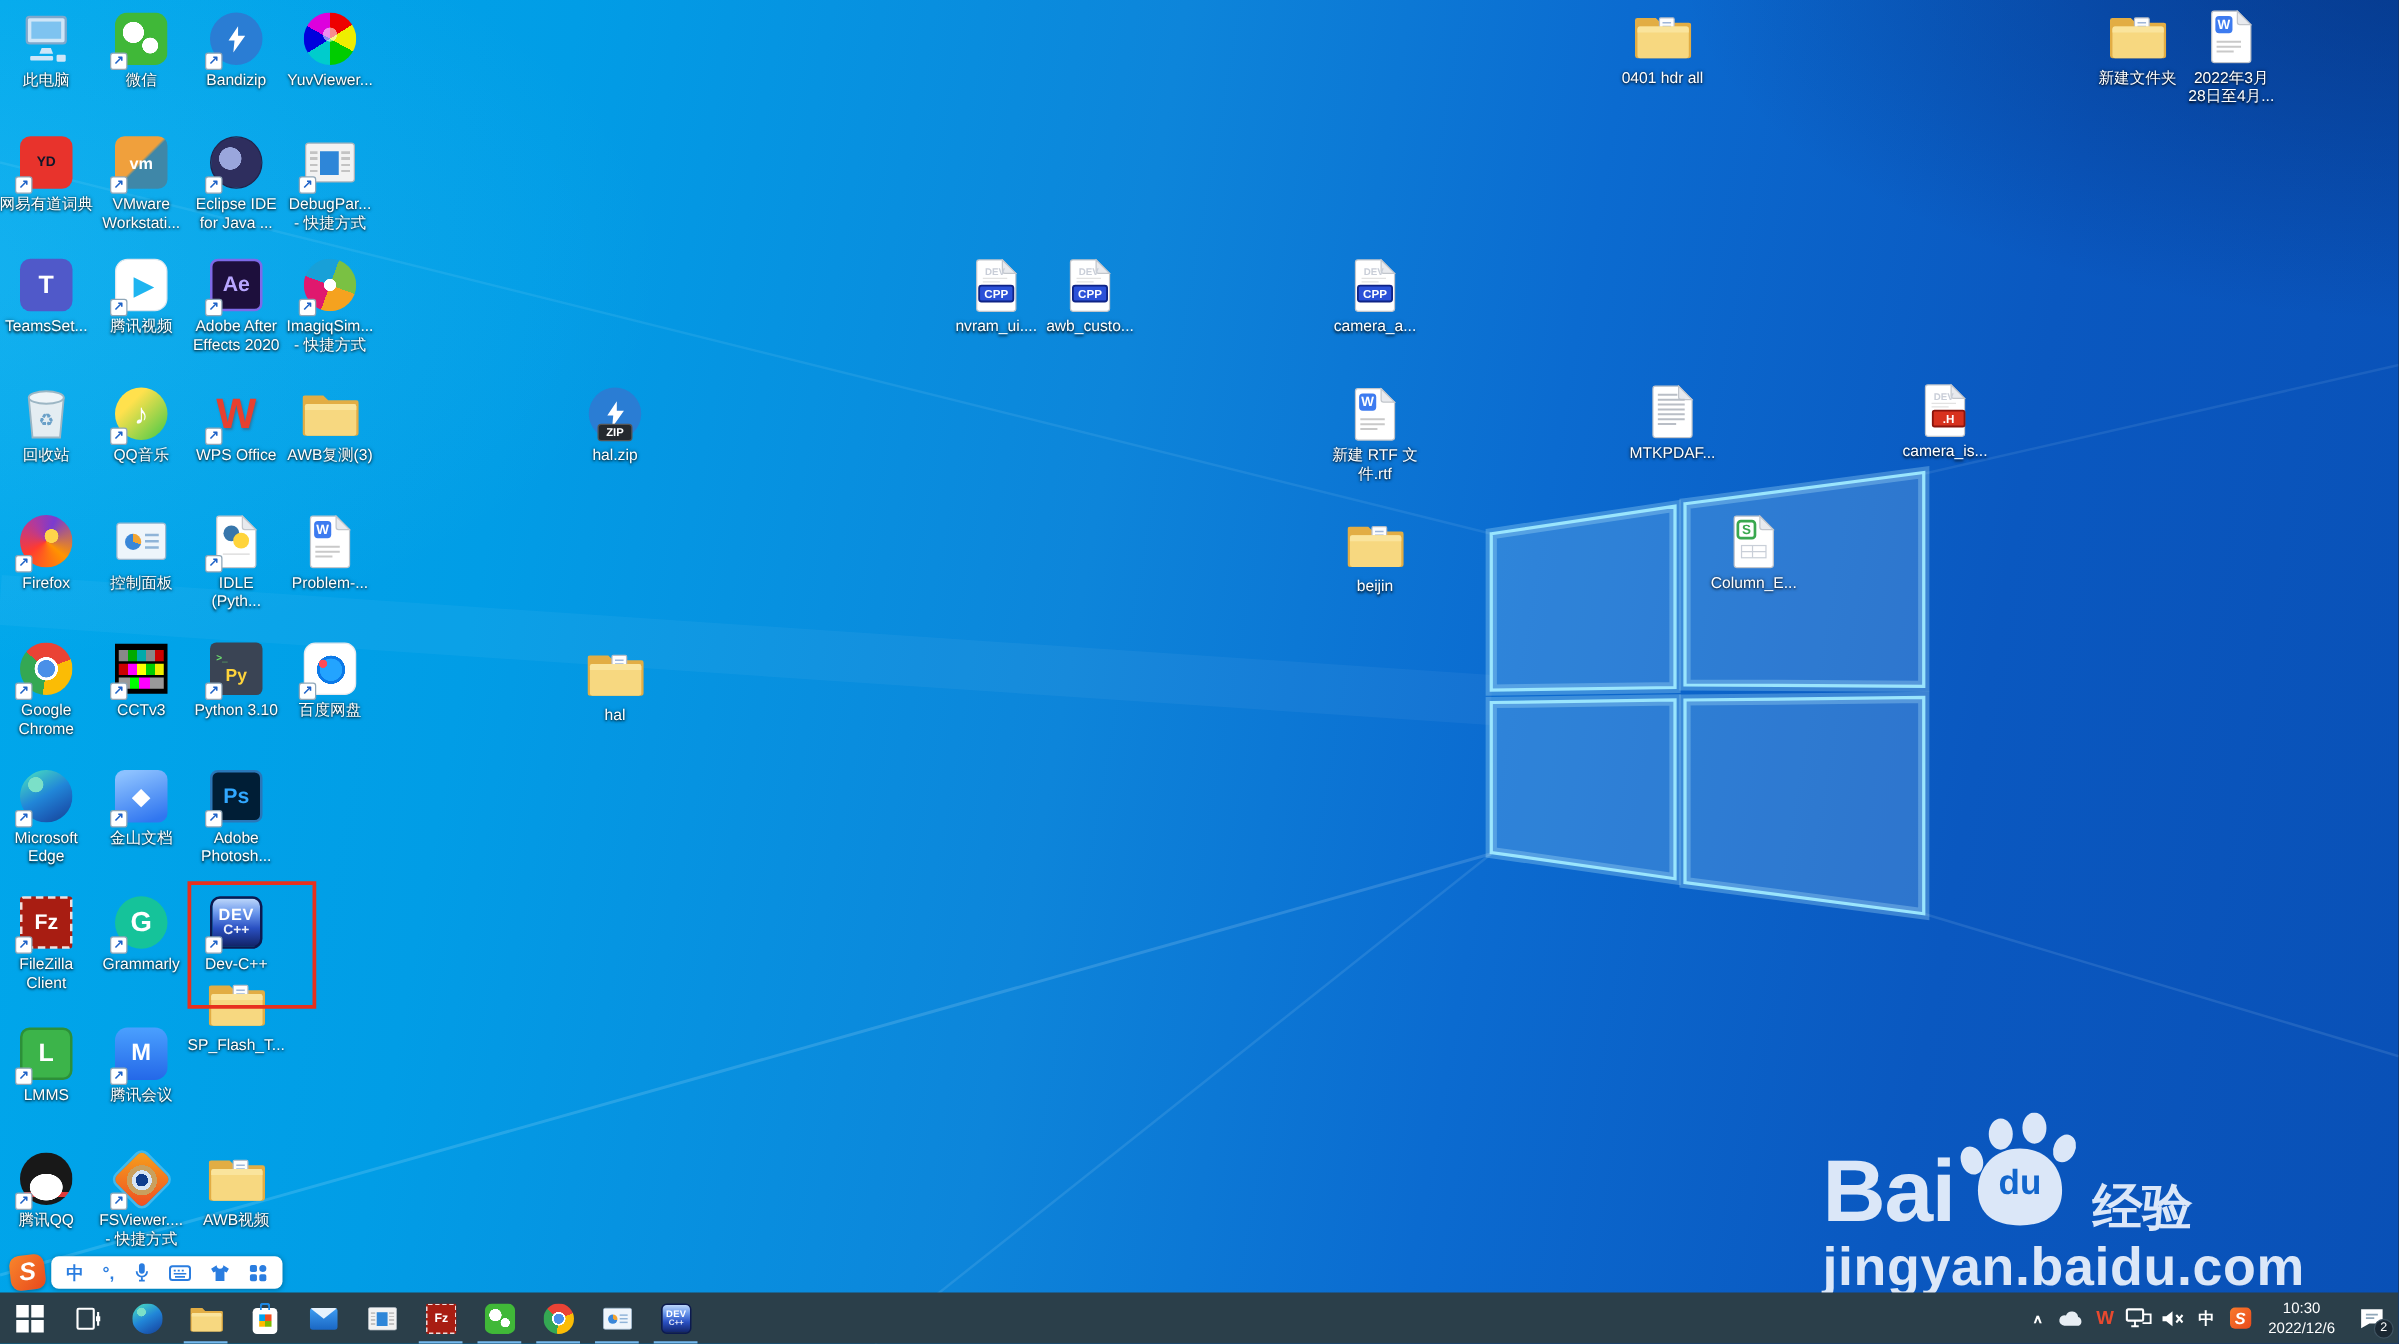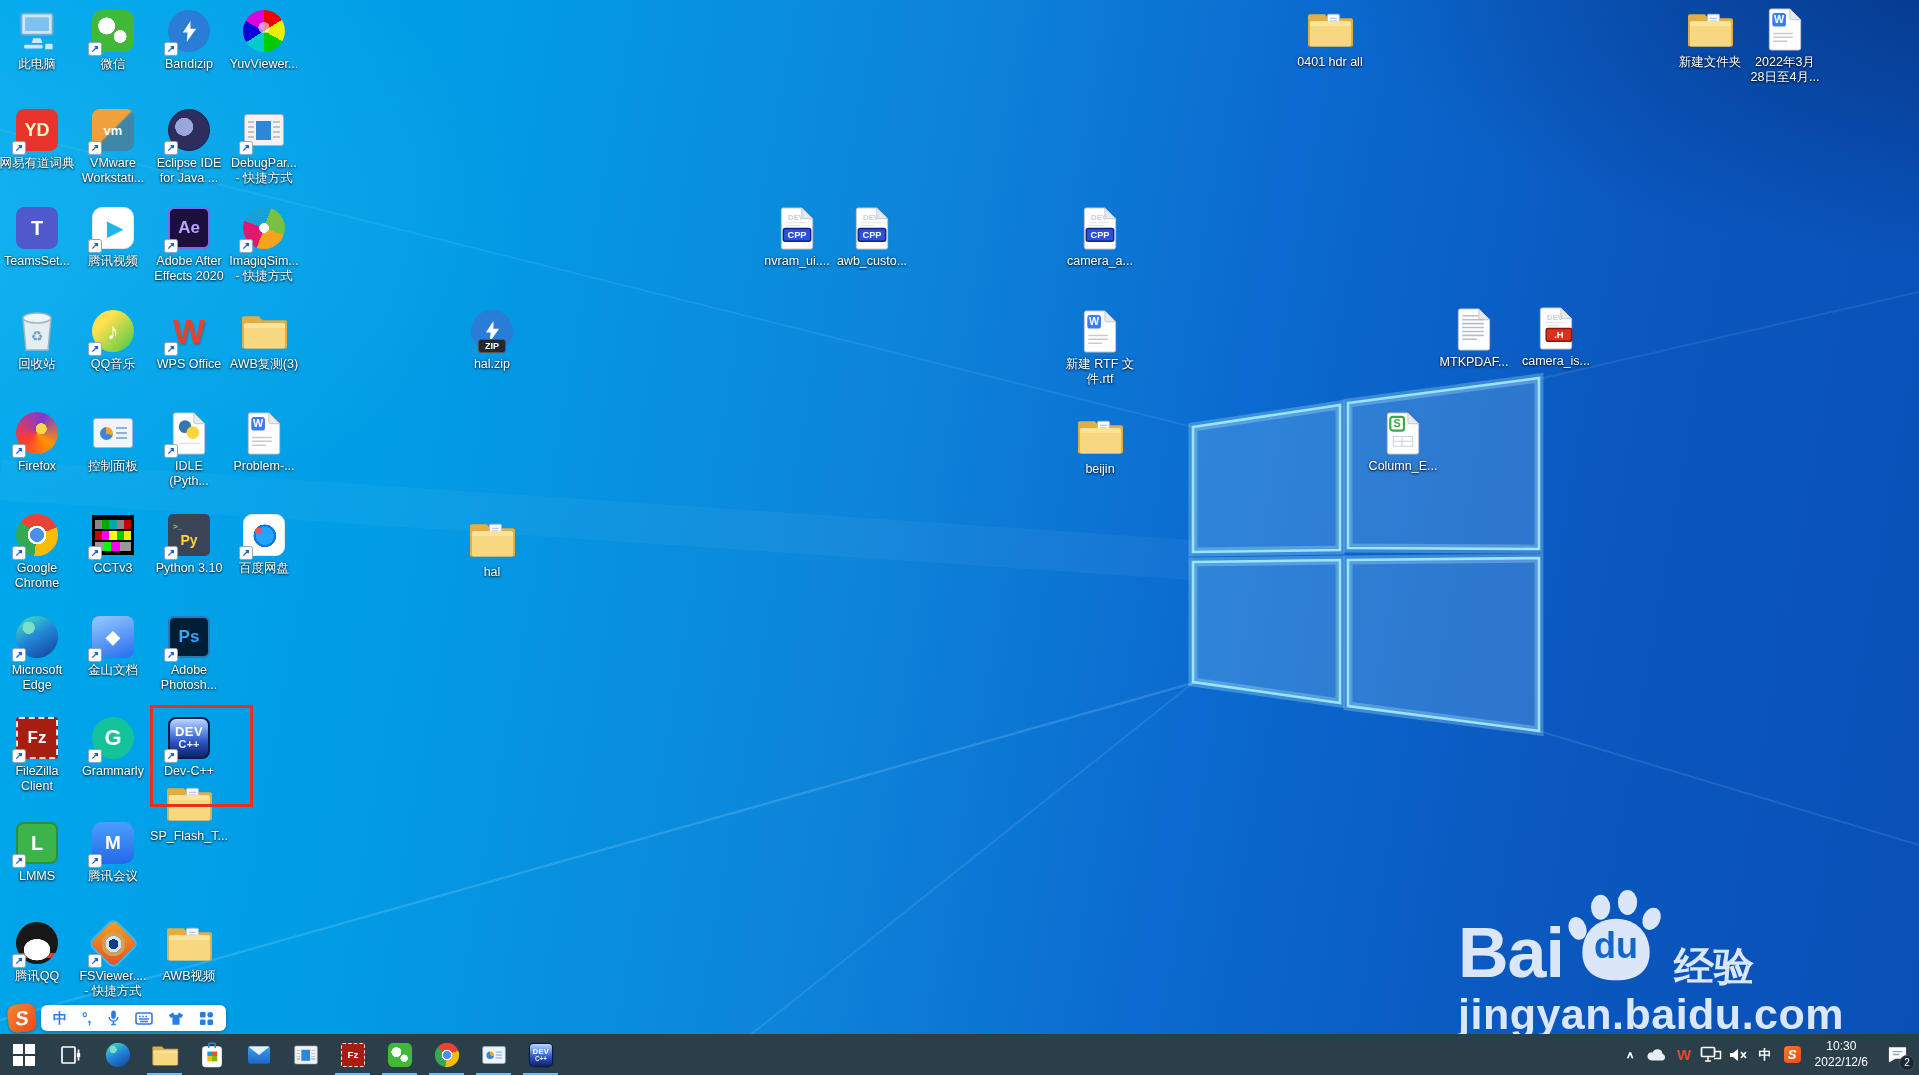--- a/index.html
+++ b/index.html
@@ -46,21 +46,21 @@
   .clock{color:#fff;font-size:12px;text-align:center;line-height:1.3;padding:0 9px;}
   .notif{width:40px;height:40px;position:relative;display:flex;align-items:center;justify-content:center;}
   .badge{position:absolute;right:2px;bottom:4px;width:16px;height:16px;border-radius:50%;background:#1b2833;color:#fff;
     font-size:10px;display:flex;align-items:center;justify-content:center;border:1px solid #3e5260;}
 
   
   .watermark{position:absolute;left:1458px;top:890px;z-index:1;color:#dbe7f8;pointer-events:none;}
   .wm-row{display:flex;align-items:flex-end;}
   .wm-bai{font-size:70px;font-weight:bold;letter-spacing:-1px;line-height:.95;}
   .wm-paw{position:relative;width:100px;height:96px;margin:0 2px;display:inline-block;}
-  .wm-du{position:absolute;left:50%;top:58%;transform:translate(-50%,-50%);color:#1266cc;font-weight:bold;font-size:36px;text-align:center;}
+  .wm-du{position:absolute;left:50%;top:58%;transform:translate(-50%,-50%);color:#1266cc;font-weight:bold;font-size:28px;text-align:center;}
   .wm-cn{font-size:40px;font-weight:bold;margin-left:6px;line-height:1;}
   .wm-url{font-size:43px;font-weight:bold;margin-top:4px;letter-spacing:.5px;}
 </style>
 </head>
 <body>
 
 <div class="screen">
 
   <svg class="rays" width="1919" height="1075">
     <path d="M1193 683 L0 1020" stroke="rgba(215,242,255,.16)" stroke-width="2.5"></path>
@@ -118,21 +118,21 @@
         <div class="lbl">Bandizip</div>
       </div>
       <div class="dicon" style="left: 218px; top: 8px;">
         <div class="art">
           <div class="aico" style="background:radial-gradient(circle at 50% 42%,rgba(255,255,255,.55) 0 17%,rgba(255,255,255,0) 18%),conic-gradient(#e00 0 16%,#ee0 0 33%,#0c0 0 50%,#0cc 0 66%,#00d 0 83%,#d0d 0 100%);border-radius:50%"></div>
         </div>
         <div class="lbl">YuvViewer...</div>
       </div>
       <div class="dicon" style="left: -9px; top: 107px;">
         <div class="art">
-          <div class="aico" style="background:#e8332c;border-radius:20%;color:#fef9c3;font-size:18px">YD</div>
+          <div class="aico" style="background:#e8332c;border-radius:20%;color:#0f172a;font-size:11px">YD</div>
           <span class="sc">↗</span>
         </div>
         <div class="lbl">网易有道词典</div>
       </div>
       <div class="dicon" style="left: 67px; top: 107px;">
         <div class="art">
           <div class="aico" style="background:linear-gradient(135deg,#f0a03c 48%,#3f87a8 52%);border-radius:18%;color:#fff;font-size:13px">vm</div>
           <span class="sc">↗</span>
         </div>
         <div class="lbl">VMware<div>Workstati...</div></div>
@@ -499,21 +499,21 @@
           <svg width="45" height="38" viewBox="0 0 46 38">
 <path d="M2 4 h15 l4 4 h23 a2 2 0 0 1 2 2 v25 a2 2 0 0 1 -2 2 h-42 a2 2 0 0 1 -2 -2 v-29 a2 2 0 0 1 2 -2 z" fill="#e2ad44"></path>
 <rect x="20" y="4" width="12" height="18" rx="1" fill="#fdfdfd" stroke="#b8bec8"></rect>
             <path d="M22.5 8h7M22.5 11h7M22.5 14h7" stroke="#9fb6d8" stroke-width="1.2"></path>
 <path d="M2 13 a2 2 0 0 1 2 -2 h38 a2 2 0 0 1 2 2 v22 a2 2 0 0 1 -2 2 h-38 a2 2 0 0 1 -2 -2 z" fill="#f7d880"></path>
 <path d="M2 13 a2 2 0 0 1 2 -2 h38 a2 2 0 0 1 2 2 v3 h-42 z" fill="#fae49c"></path>
           </svg>
         </div>
         <div class="lbl">beijin</div>
       </div>
-      <div class="dicon" style="left: 1428px; top: 306px;">
+      <div class="dicon" style="left: 1292px; top: 306px;">
         <div class="art">
           <svg width="34" height="43" viewBox="0 0 34 44">
 <path d="M1 3 a2 2 0 0 1 2 -2 h19 l11 11 v29 a2 2 0 0 1 -2 2 h-28 a2 2 0 0 1 -2 -2 z" fill="#fff" stroke="#c2c6cc"></path>
 <path d="M22 1 l11 11 h-9 a2 2 0 0 1 -2 -2 z" fill="#e8eaee" stroke="#c2c6cc"></path>
             <path d="M5 8h16M5 12h22M5 16h22M5 20h22M5 24h22M5 28h22M5 32h15" stroke="#b9bec6" stroke-width="1.6"></path>
           </svg>
         </div>
         <div class="lbl">MTKPDAF...</div>
       </div>
       <div class="dicon" style="left: 1510px; top: 305px;">

